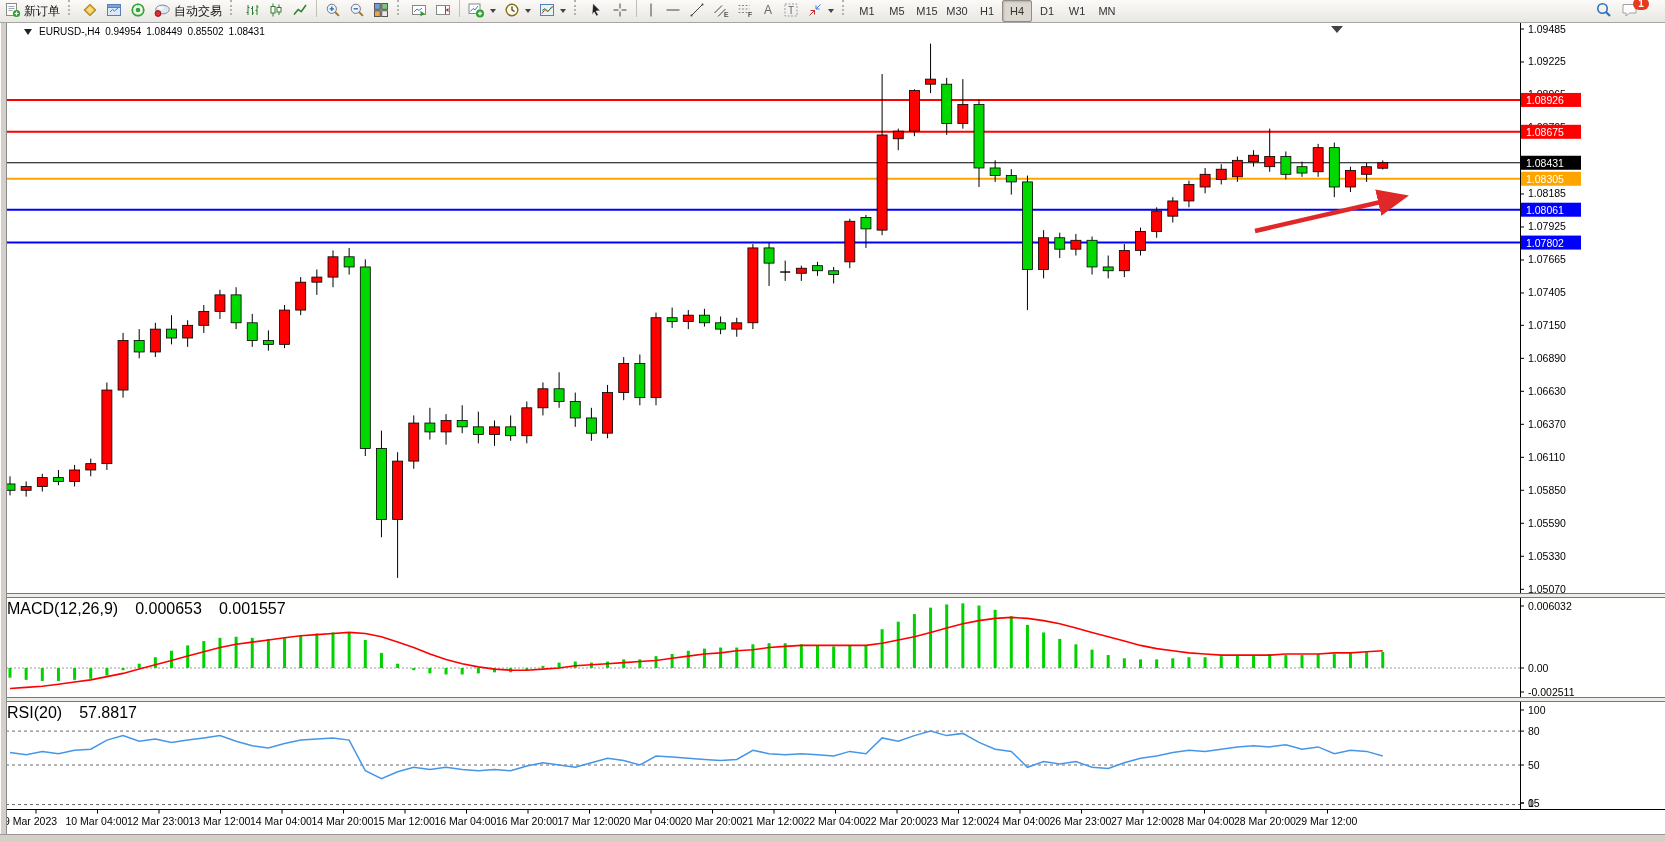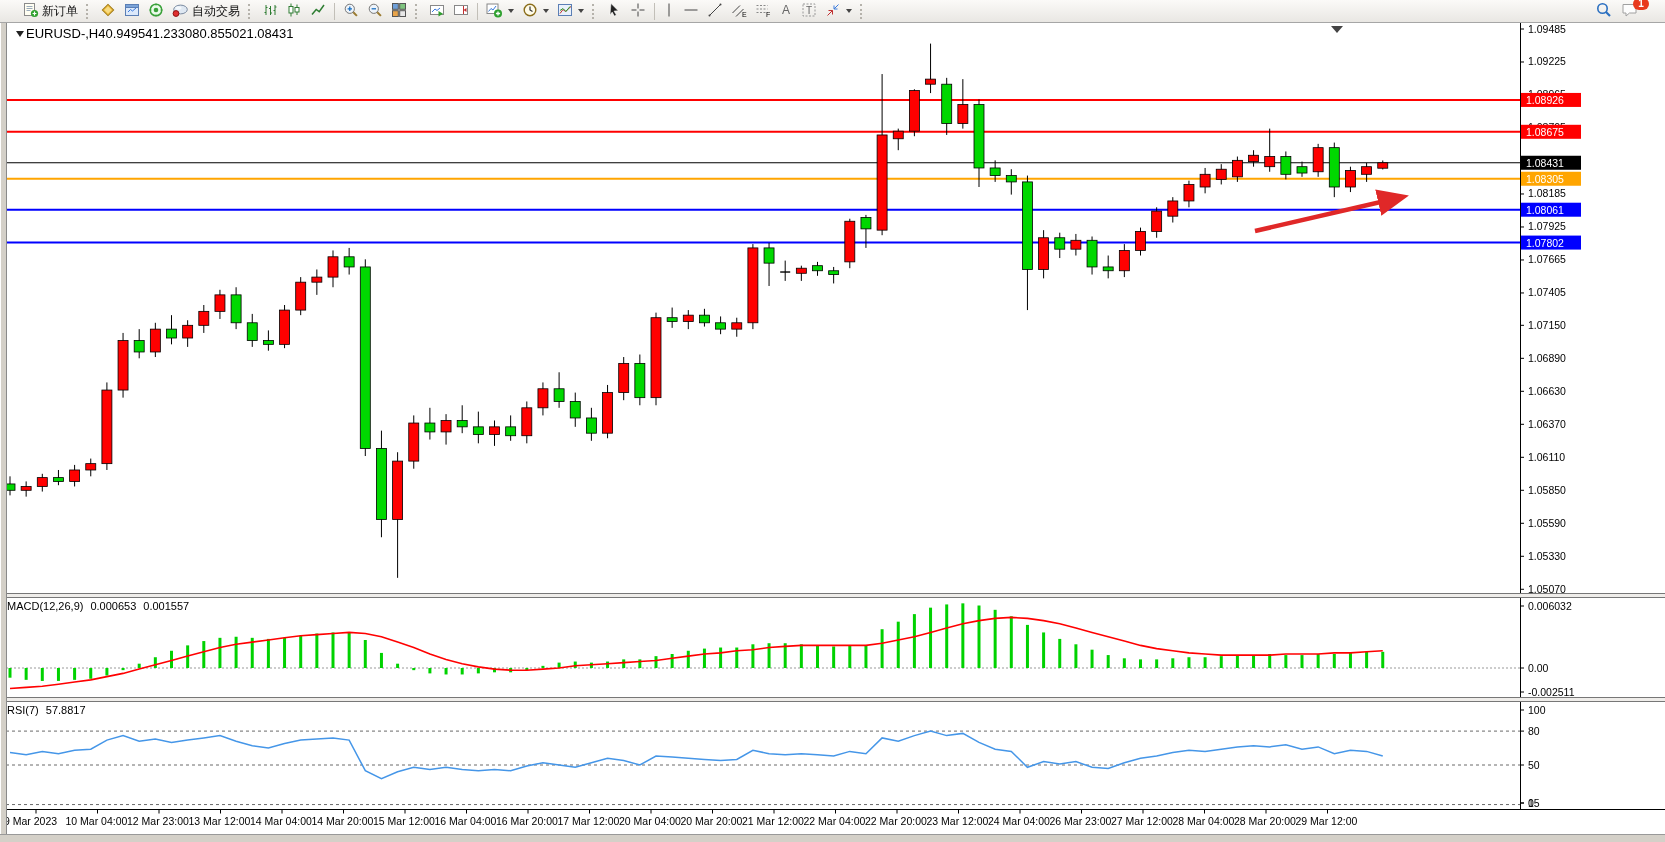--- a/index.html
+++ b/index.html
@@ -1,41 +1,41 @@
 <!DOCTYPE html>
 <html><head>
 <meta charset="utf-8">
 <style>
   html,body{margin:0;padding:0}
   body{width:1665px;height:842px;background:#d4d0c8;font-family:"Liberation Sans",sans-serif;overflow:hidden}
   
-  .toolbar{height:22px;display:flex;align-items:center;background:linear-gradient(#fbfaf8,#e9e7e3);border-bottom:1px solid #a6a6a6;padding-left:19px;position:relative;z-index:5}
+  .toolbar{height:22px;display:flex;align-items:flex-start;background:linear-gradient(#fbfaf8,#e9e7e3);border-bottom:1px solid #a6a6a6;padding-left:1px;position:relative;z-index:5}
   .tb-btn{height:20px;display:flex;align-items:center;gap:3px;padding:0 3px;border:1px solid transparent;border-radius:2px;font-size:12px;color:#111;white-space:nowrap}
   .tb-btn.active{background:#dcd8d0;border:1px solid #8f8d86;box-shadow:inset 1px 1px 2px rgba(0,0,0,.18)}
   .tf{font-size:11px;color:#333;min-width:22px;justify-content:center}
   .tb-handle{width:4px;height:15px;border-left:2px dotted #b5b2ab;margin:0 4px}
   .tb-sep{width:1px;height:17px;background:#c2bfb8;margin:0 4px}
   .spacer{flex:1}
   .caret{width:0;height:0;border-left:3px solid transparent;border-right:3px solid transparent;border-top:4px solid #444;margin-left:2px}
   .chat-wrap{position:relative;margin-right:22px}
   .chat-badge{position:absolute;top:-3px;right:-7px;background:#e8391d;color:#fff;font-size:10px;line-height:12px;min-width:12px;border-radius:7px;text-align:center;padding:0 2px;font-weight:bold}
   
   .chart-body{position:relative;background:#fff}
   .panel{position:relative;background:#fff}
   .panel svg{position:absolute;left:0;top:0}
   .p-main{height:570px}
   .p-macd{height:99px}
   .p-rsi{height:107px}
   .panel-sep{height:5px;background:#efedea;border-top:1px solid #777;border-bottom:1px solid #777;box-sizing:border-box}
   .date-axis{height:24px;background:#fff;border-top:1px solid #000;position:relative}
   .bottom-edge{height:8px;background:#d4d0c8;border-top:1px solid #999}
   .left-edge{position:absolute;left:0;top:23px;width:5px;height:811px;background:#d4d0c8;border-right:1px solid #8a8a8a;border-left:1px solid #fff;z-index:4}
-  .chart-title{position:absolute;left:16px;top:3px;font-size:13px;color:#000;display:flex;align-items:center;z-index:3}
+  .chart-title{position:absolute;left:24px;top:3px;font-size:10px;color:#000;display:flex;align-items:center;gap:5px;z-index:3}
   .chart-title .tri{width:0;height:0;border-left:4px solid transparent;border-right:4px solid transparent;border-top:6px solid #222;margin-right:2px}
-  .panel-label{position:absolute;left:7px;top:2px;font-size:11px;color:#000;z-index:3;display:flex;gap:7px}
+  .panel-label{position:absolute;left:7px;top:2px;font-size:16px;color:#000;z-index:3;display:flex;gap:17px}
   svg text{font-family:"Liberation Sans",sans-serif;font-size:10.5px;fill:#000}
   svg text.wt{fill:#fff}
 </style>
 </head>
 <body>
 
 <div class="toolbar">
   <div class="tb-btn">
     <span><svg width="16" height="16">
           <rect x="1.5" y="1.5" width="10" height="12" fill="#fffef2" stroke="#8a8a8a"></rect>
@@ -214,20 +214,31 @@
         </svg></span>
     </div>
   <div class="tb-btn">
       <span><svg width="16" height="16">
           <path d="M2.5 13.5L7.5 8.5M7.5 8.5h-4M7.5 8.5v4" stroke="#c03030" fill="none"></path>
           <path d="M13.5 2.5L9 7M9 7h3.5M9 7V3.5" stroke="#3a7adc" fill="none"></path>
         </svg></span>
       <span class="caret"></span>
     </div>
   <div class="tb-handle"></div>
+  <div style="display:flex">
+      <div class="tb-btn tf">M1</div>
+      <div class="tb-btn tf">M5</div>
+      <div class="tb-btn tf">M15</div>
+      <div class="tb-btn tf">M30</div>
+      <div class="tb-btn tf">H1</div>
+      <div class="tb-btn tf active">H4</div>
+      <div class="tb-btn tf">D1</div>
+      <div class="tb-btn tf">W1</div>
+      <div class="tb-btn tf">MN</div>
+    </div>
   <div class="spacer"></div>
   <div class="tb-btn">
       <span><svg width="18" height="18">
           <circle cx="7.5" cy="7.5" r="4.7" fill="none" stroke="#2a6fc0" stroke-width="1.6"></circle>
           <path d="M11 11l4 4" stroke="#2a6fc0" stroke-width="2.2"></path>
         </svg></span>
     </div>
   <div class="chat-wrap tb-btn">
     <span><svg width="18" height="17">
           <path d="M2 3.5h13v8.5H8.5l-3.5 3v-3H2z" fill="#fdfdfd" stroke="#a0a0a0"></path>
@@ -471,21 +482,21 @@
           </marker>
         </defs>
         <line x1="1255" y1="208" x2="1398" y2="175" stroke="#e02828" stroke-width="4.5" marker-end="url(#ah)"></line>
         <path d="M1331 3h12l-6 7z" fill="#444"></path>
         <line x1="1520.5" y1="0" x2="1520.5" y2="570" stroke="#000"></line>
       </svg>
     <div class="chart-title">
       <span class="tri"></span>
       <span>EURUSD-,H4</span>
       <span>0.94954</span>
-      <span>1.23308</span>
+      <span>1.08449</span>
       <span>0.85502</span>
       <span>1.08431</span>
     </div>
   </div>
   <div class="panel-sep"></div>
   <div class="panel p-macd">
     <svg id="macd-svg" width="1665" height="99">
         <line x1="6" y1="70" x2="1520" y2="70" stroke="#999" stroke-dasharray="2,2"></line>
         <line x1="10" y1="70" x2="10" y2="79.69827586206897" stroke="#00d200" stroke-width="3"></line>
         <line x1="26.15" y1="70" x2="26.15" y2="81.85344827586206" stroke="#00d200" stroke-width="3"></line>
@@ -601,21 +612,21 @@
         <text x="1528" y="32.6">80</text>
         <line x1="1520" y1="63" x2="1524" y2="63" stroke="#000"></line>
         <text x="1528" y="66.5">50</text>
         <line x1="1520" y1="101" x2="1524" y2="101" stroke="#000"></line>
         <text x="1528" y="104.5">15</text>
         <line x1="1520" y1="101" x2="1524" y2="101" stroke="#000"></line>
         <text x="1528" y="104.5">0</text>
         <line x1="1520.5" y1="0" x2="1520.5" y2="107" stroke="#000"></line>
       </svg>
     <div class="panel-label">
-      <span>RSI(7)</span>
+      <span>RSI(20)</span>
       <span>57.8817</span>
     </div>
   </div>
   <div class="date-axis">
     <svg id="axis-svg" width="1665" height="23">
         <line x1="36" y1="0" x2="36" y2="3.5" stroke="#000"></line>
         <text x="4" y="15">9 Mar 2023</text>
         <line x1="97.5" y1="0" x2="97.5" y2="3.5" stroke="#000"></line>
         <text x="65.5" y="15">10 Mar 04:00</text>
         <line x1="159" y1="0" x2="159" y2="3.5" stroke="#000"></line>

